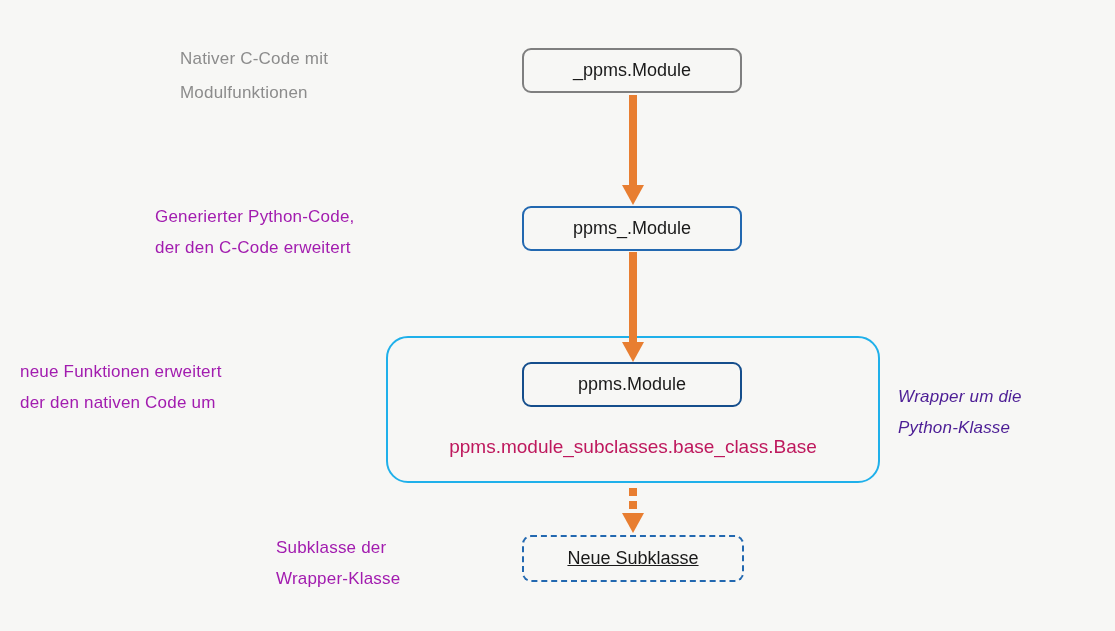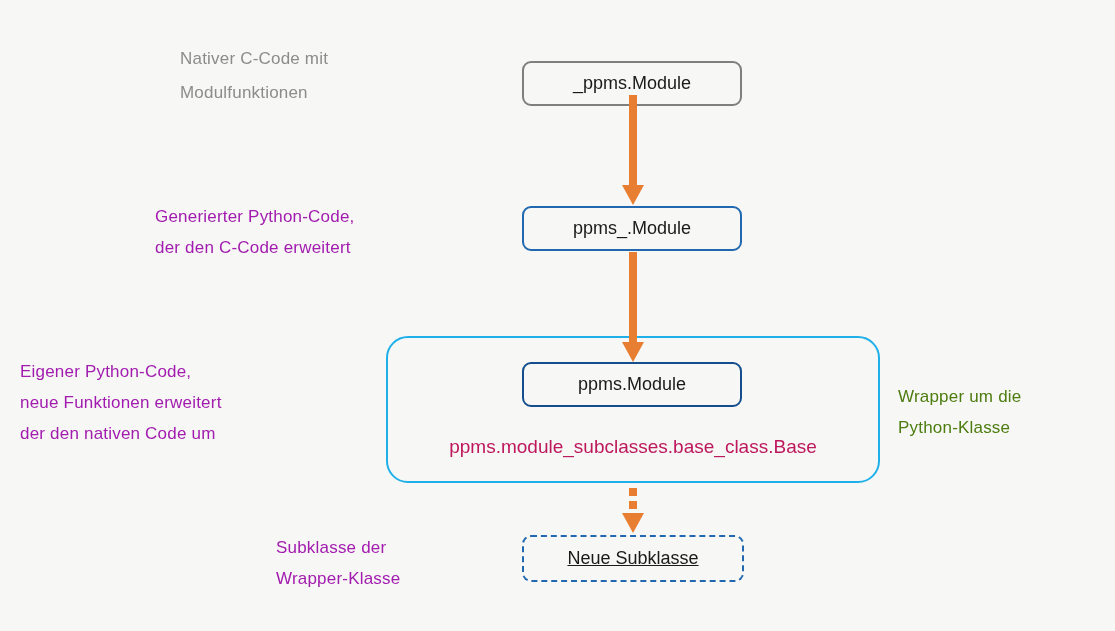--- a/index.html
+++ b/index.html
@@ -16,32 +16,32 @@
   .lbl {
     position:absolute;
     text-align:left;
     font-size:17px;
     line-height:31px;
     letter-spacing:0.2px;
   }
   .lbl span { display:block; }
   .lbl-gray  { color:#8c8c8c; line-height:34px; }
   .lbl-blue  { color:#a21caf; }
-  .lbl-cyan  { color:#4d7c0f; }
+  .lbl-cyan  { color:#4c1d95;font-style:italic; }
   .node {
     position:absolute;
     width:220px; height:45px;
     border-radius:9px;
     display:flex; align-items:center; justify-content:center;
     font-size:18px;
     color:#1a1a1a;
     background:#f7f7f5;
     box-sizing:border-box;
   }
-  .node-gray   { border:2px solid #7f7f7f;margin-top:13px; }
+  .node-gray   { border:2px solid #7f7f7f; }
   .node-blue   { border:2px solid #2268b0; }
   .node-navy   { border:2px solid #154e8c;text-align:right; }
   .node-dashed { border:2px dashed #2268b0; width:222px; height:47px; }
   .wrapper-box {
     position:absolute;
     left:386px; top:336px; width:494px; height:147px;
     border:2px solid #1fb0ea;
     border-radius:22px;
     box-sizing:border-box;
     background:#f7f7f5;
@@ -90,21 +90,20 @@
     <span>der den C-Code erweitert</span>
   </div>
   <div class="node node-blue" style="left:522px; top:206px;">
     <span>ppms_.Module</span>
   </div>
 
   <div class="shaft" style="top:252px; height:91px;"></div>
   <div class="head" style="top:342px;"></div>
 
   <div class="lbl lbl-blue" style="left:20px; top:356px; width:352px;">
-    <span>Eigener Python-Code,</span>
     <span>neue Funktionen erweitert</span>
     <span>der den nativen Code um</span>
   </div>
 
   <div class="wrapper-box"></div>
 
   <div class="node node-navy" style="left:522px; top:362px; z-index:2;">
     <span>ppms.Module</span>
   </div>
   <div class="base-path">ppms.module_subclasses.base_class.Base</div>

